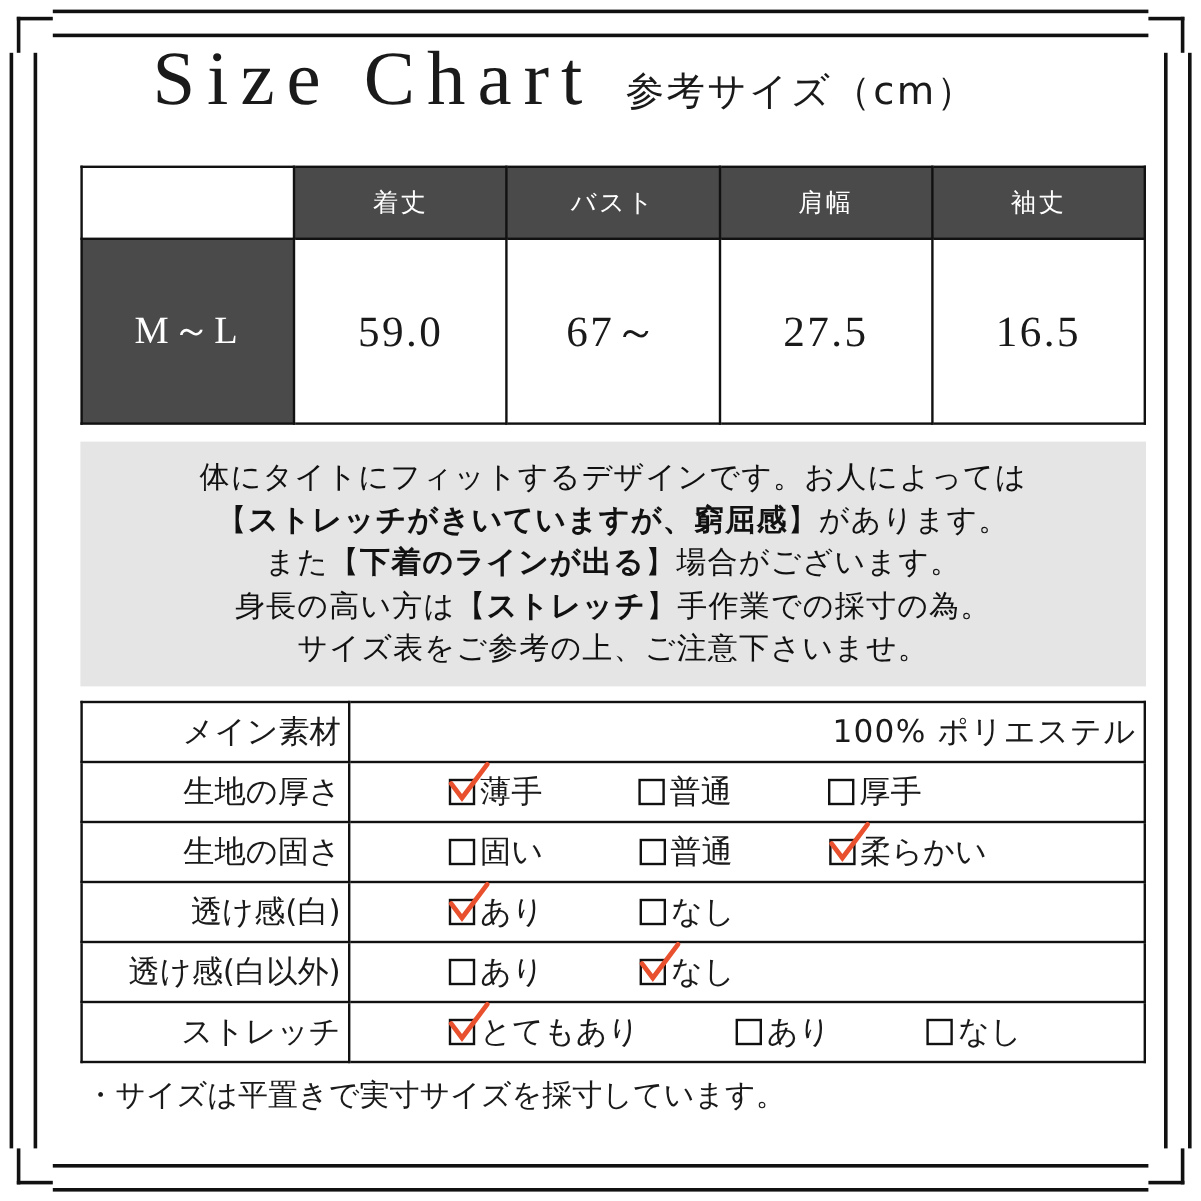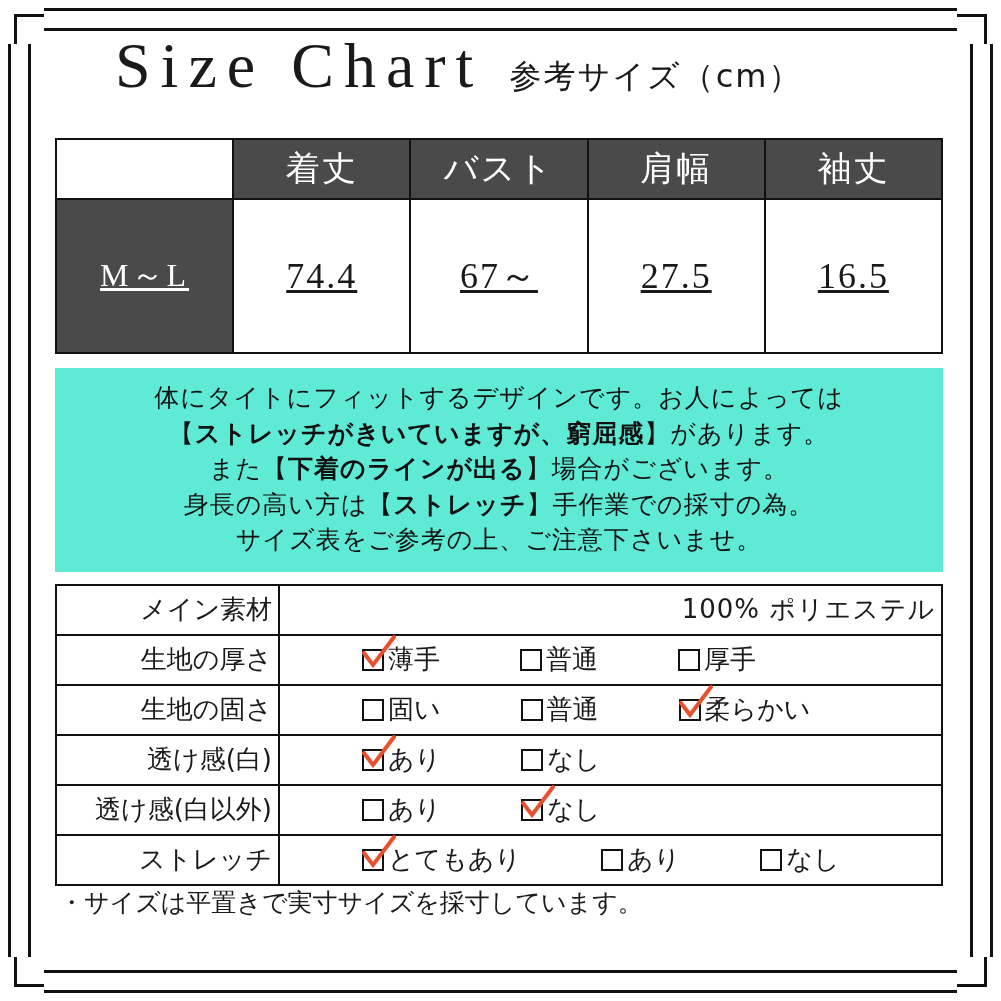--- a/index.html
+++ b/index.html
@@ -59,21 +59,21 @@
   .c-tr .h { left: 0px;  top: 14px; width: 30px; height: 3px; }
   .c-tr .v { left: 27px; top: 14px; width: 3px;  height: 30px; }
   .c-bl .h { left: 14px; top: 27px; width: 30px; height: 3px; }
   .c-bl .v { left: 14px; top: 0px;  width: 3px;  height: 30px; }
   .c-br .h { left: 0px;  top: 27px; width: 30px; height: 3px; }
   .c-br .v { left: 27px; top: 0px;  width: 3px;  height: 30px; }
 
   
   .content {
     position: absolute;
-    left: 55px;
+    left: 67px;
     top: 34px;
     width: 890px;
   }
 
   .title-row {
     display: flex;
     align-items: baseline;
     gap: 26px;
     padding-left: 60px;
     height: 96px;
@@ -101,44 +101,43 @@
   table.size th, table.size td {
     border: 2px solid #111;
     text-align: center;
     font-family: "Liberation Serif", serif;
   }
   table.size thead th {
     height: 56px;
     background: #4a4a4a;
     color: #ffffff;
     font-weight: normal;
-    font-size: 34px;
+    font-size: 21px;
     font-family: "DejaVu Sans", sans-serif;
     letter-spacing: 2px;
   }
   table.size thead th.blank {
     background: #ffffff;
   }
   table.size tbody td {
     height: 150px;
     font-size: 36px;
     letter-spacing: 2px;
-    text-decoration: underline;
   }
   table.size tbody td.rowhead {
     background: #4a4a4a;
     color: #ffffff;
     font-size: 32px;
     letter-spacing: 3px;
   }
 
   
   .note {
     margin-top: 14px;
-    background: #5eead4;
+    background: #e5e5e5;
     width: 888px;
     padding: 12px 0 14px 0;
     box-sizing: border-box;
     text-align: center;
   }
   .note p {
     margin: 0;
     font-size: 25px;
     line-height: 1.42;
     letter-spacing: 1px;
@@ -196,20 +195,21 @@
     height: 40px;
     pointer-events: none;
   }
   .material-val {
     padding-left: 48px;
     letter-spacing: 1px;
   }
 
   
   .foot {
+    margin-top: 10px;
     font-size: 25px;
     font-family: "DejaVu Sans", sans-serif;
     line-height: 1.35;
     padding-left: 4px;
   }
   .foot div { white-space: nowrap; }
 </style>
 </head>
 <body>
 
@@ -254,21 +254,21 @@
         <th class="blank"></th>
         <th>着丈</th>
         <th>バスト</th>
         <th>肩幅</th>
         <th>袖丈</th>
       </tr>
     </thead>
     <tbody>
       <tr>
         <td class="rowhead">M～L</td>
-        <td>74.4</td>
+        <td>59.0</td>
         <td>67～</td>
         <td>27.5</td>
         <td>16.5</td>
       </tr>
     </tbody>
   </table>
 
   <div class="note">
     <p>体にタイトにフィットするデザインです。お人によっては</p>
     <p><span>【</span><b>ストレッチがきいていますが、窮屈感</b><span>】があります。</span></p>

